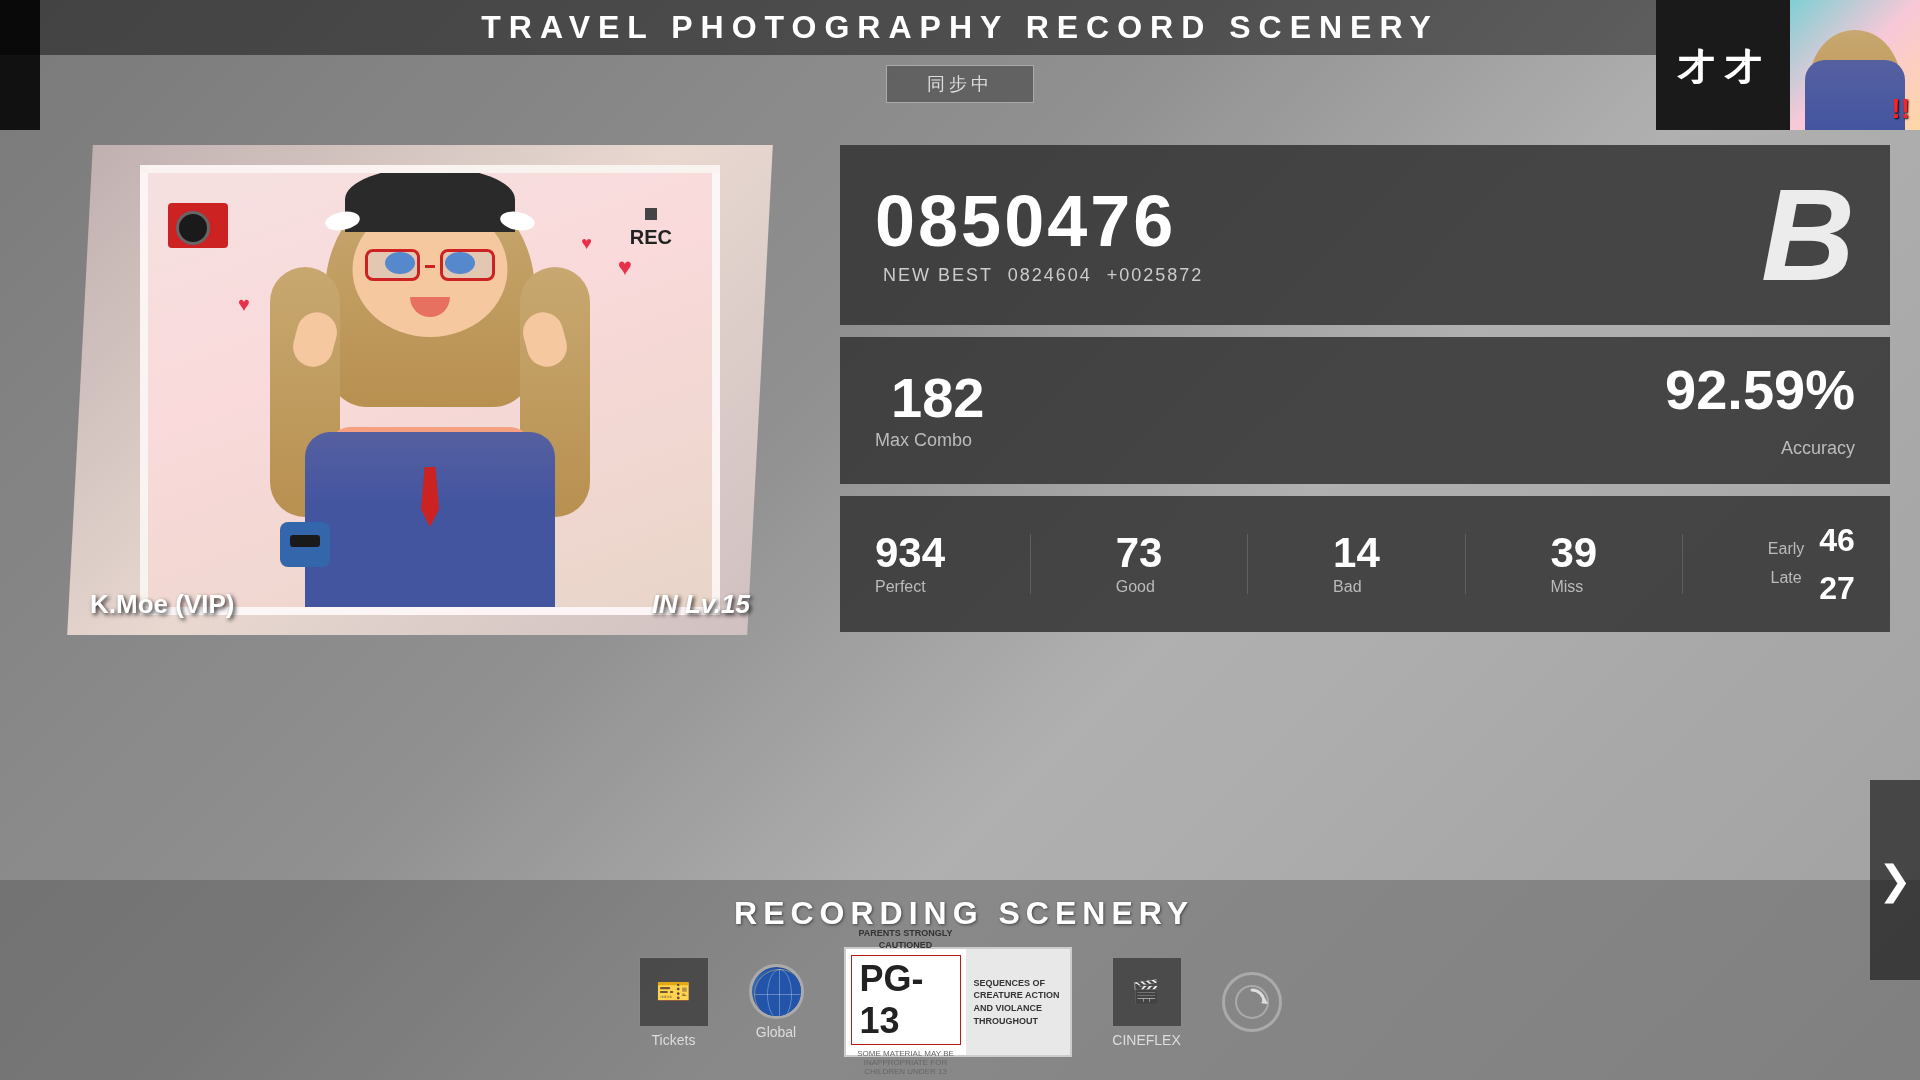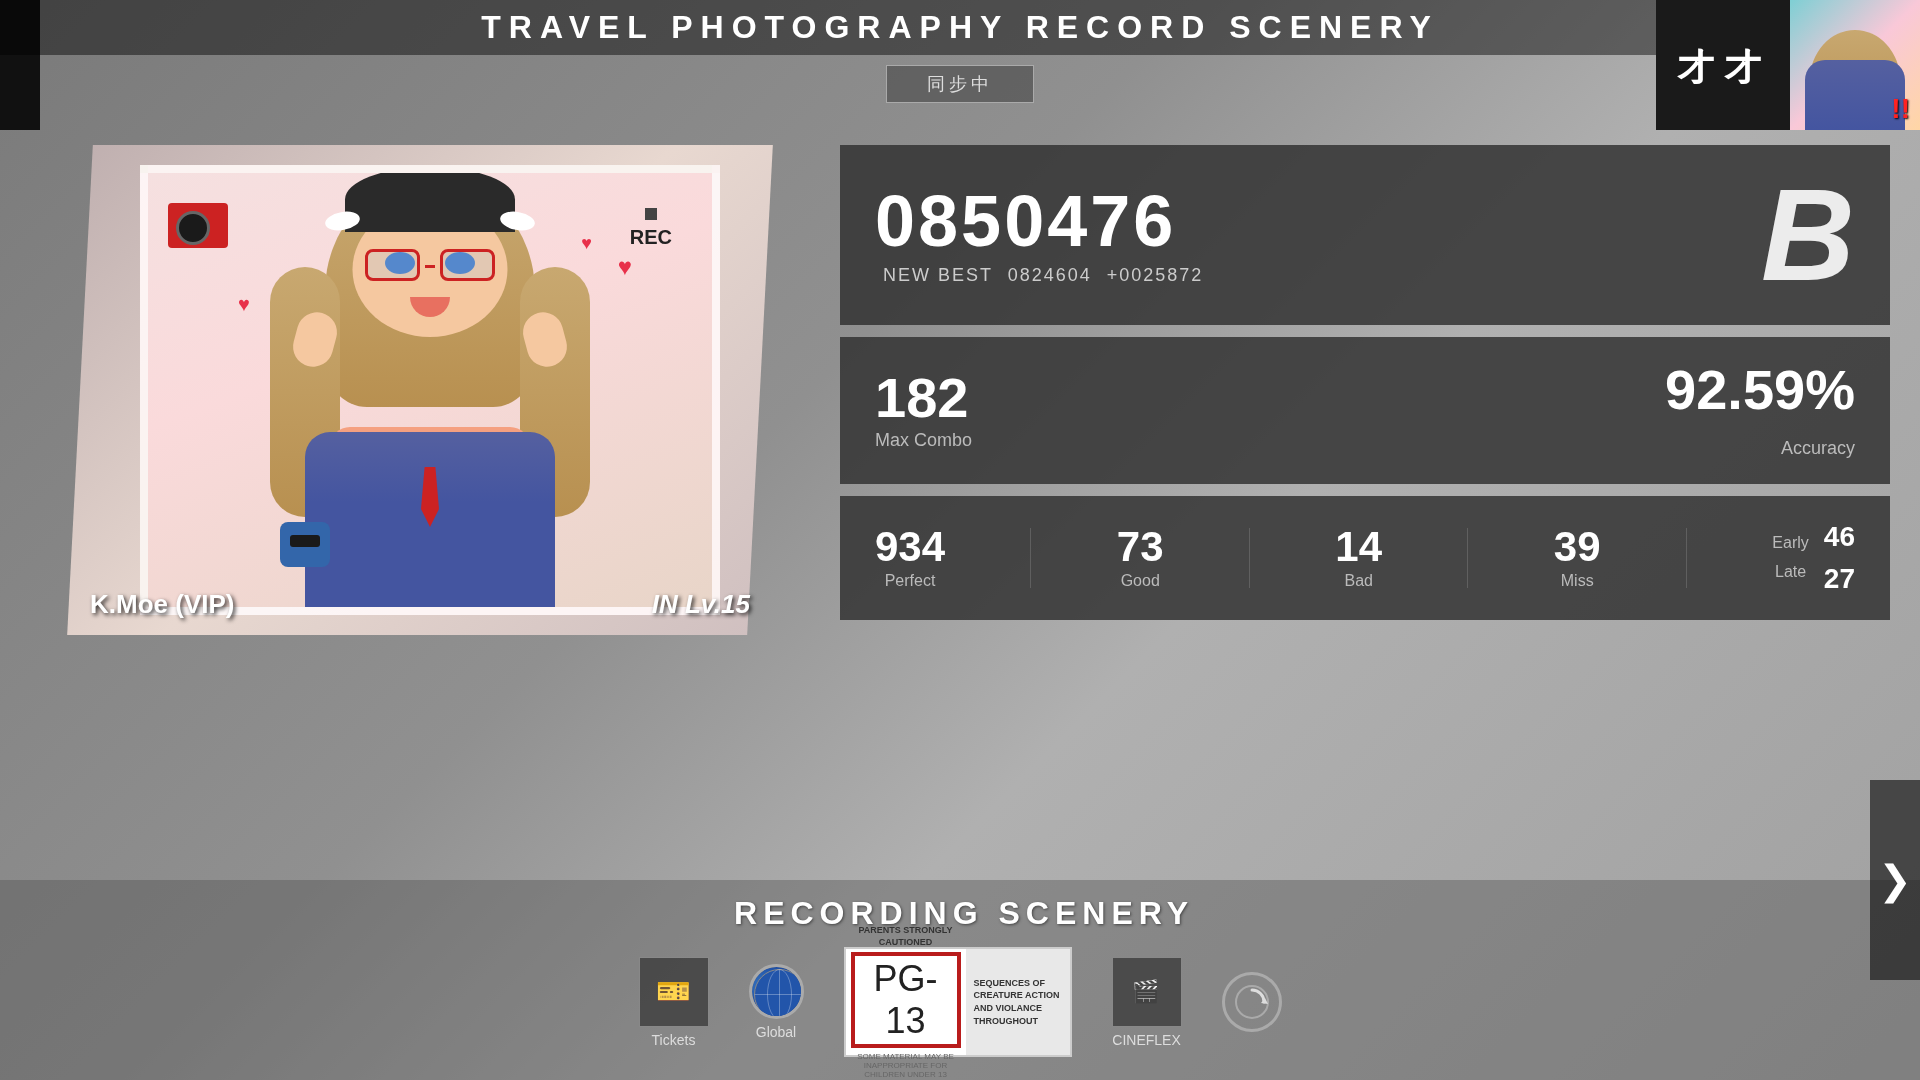--- a/index.html
+++ b/index.html
@@ -301,20 +301,21 @@
       align-items: center;
       justify-content: space-between;
       min-height: 110px;
     }
     .combo-section {}
     .combo-number {
       color: white;
       font-size: 56px;
       font-weight: bold;
       line-height: 1;
+      margin-left: 16px;
     }
     .combo-label {
       color: #bbb;
       font-size: 18px;
       margin-top: 4px;
     }
     .accuracy-section {
       text-align: right;
     }
     .accuracy-number {
@@ -333,21 +334,20 @@
     
     .judgment-panel {
       background: rgba(50,50,50,0.85);
       padding: 20px 35px;
       display: flex;
       align-items: center;
       justify-content: space-between;
       min-height: 100px;
     }
     .judge-item {
-      text-align: center;
     }
     .judge-number {
       color: white;
       font-size: 42px;
       font-weight: bold;
       line-height: 1;
     }
     .judge-label {
       color: #bbb;
       font-size: 16px;
@@ -361,21 +361,21 @@
     .early-late-section {
       text-align: center;
     }
     .early-late-label {
       color: #bbb;
       font-size: 16px;
       line-height: 1.8;
     }
     .early-late-numbers {
       color: white;
-      font-size: 28px;
+      font-size: 32px;
       font-weight: bold;
       line-height: 1.5;
     }
     .early-late-container {
       display: flex;
       gap: 15px;
       align-items: center;
     }
 
     
@@ -444,26 +444,25 @@
     }
     .pg13-warning {
       font-size: 9px;
       color: #333;
       text-align: center;
       font-weight: bold;
       line-height: 1.3;
     }
     .pg13-badge {
       font-size: 36px;
-      font-weight: 400;
+      font-weight: 700;
       color: #222;
-      border: 4px solid #b91c1c;
+      border: 1px solid #b91c1c;
       padding: 2px 8px;
       margin: 4px 0;
-      text-align: center;
     }
     .pg13-right {
       flex: 1;
       background: #e8e8e8;
       padding: 8px;
       font-size: 9px;
       color: #333;
       font-weight: bold;
       line-height: 1.4;
       display: flex;

